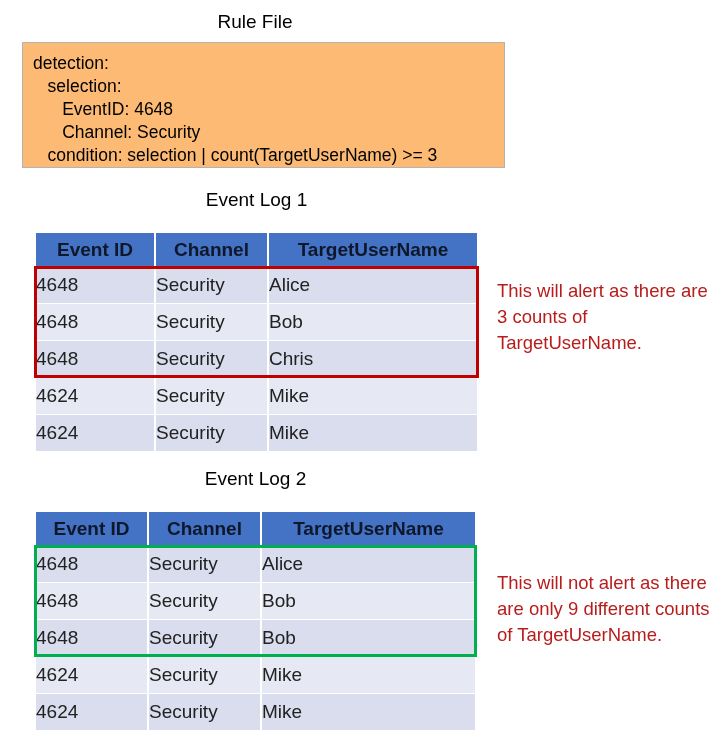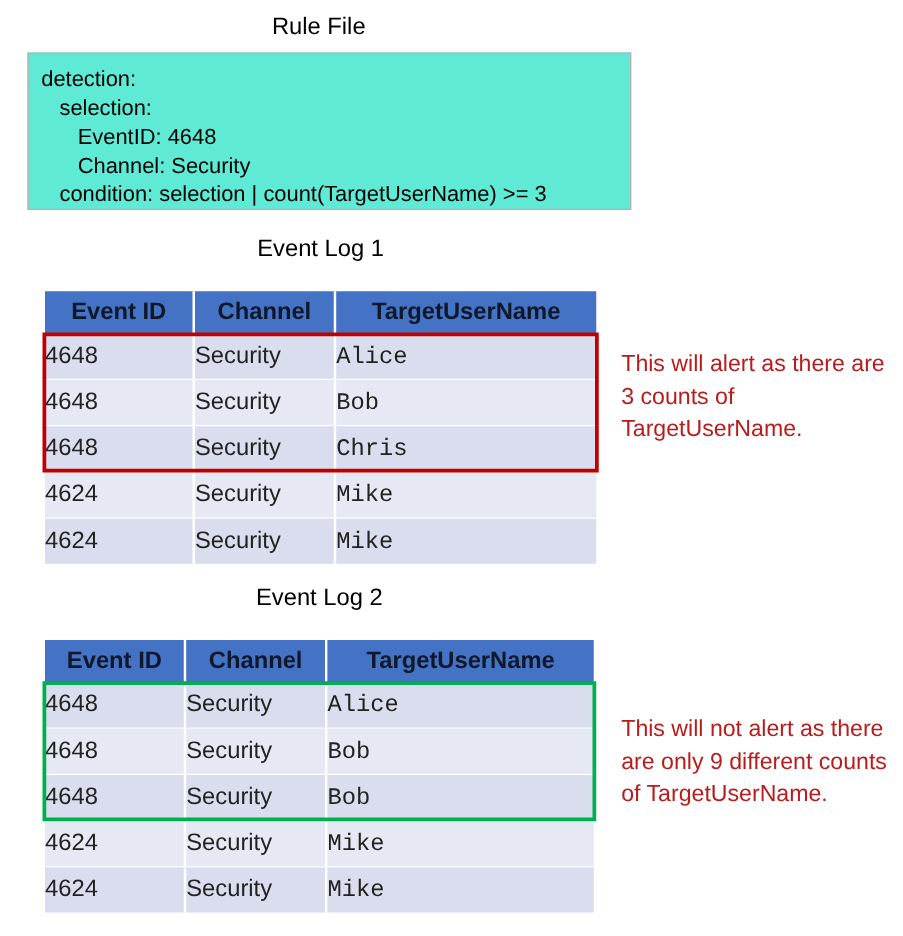--- a/index.html
+++ b/index.html
@@ -28,21 +28,21 @@
 
   
   #rule-box {
     position: absolute;
     left: 22px;
     top: 42px;
     width: 483px;
     height: 126px;
     border: 1px solid #b3b3b3;
     box-sizing: border-box;
-    background: #5eead4;
+    background: #fdba74;
   }
   #rule-box .code-lines {
     padding: 9px 0 0 10px;
   }
   .code-line {
     font-family: "Liberation Sans", sans-serif;
     font-size: 17.5px;
     line-height: 23px;
     white-space: pre;
     color: #000;
@@ -70,21 +70,21 @@
   .log-table td {
     font-size: 19px;
     height: 36px;
     color: #222222;
     background: #d9dded;
     border-right: 2px solid #ffffff;
     border-bottom: 1px solid #ffffff;
     padding: 0;
     white-space: nowrap;
   }
-  .log-table td:last-child { border-right: none; font-family: Liberation Mono, monospace; }
+  .log-table td:last-child { border-right: none; }
   .log-table tr.alt td { background: #e6e9f4; }
   .log-table tr:last-child td { border-bottom: none; }
 
   
   #table-1 { left: 36px; top: 233px; width: 441px; }
   #table-1 col.c-id { width: 120px; }
   #table-1 col.c-ch { width: 113px; }
   #table-1 col.c-un { width: 208px; }
 
   

